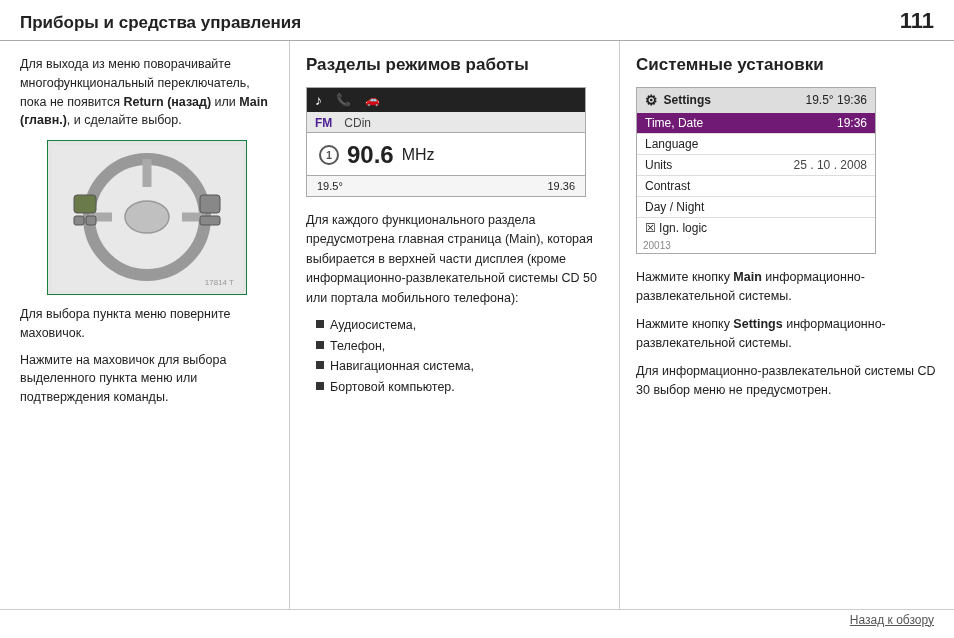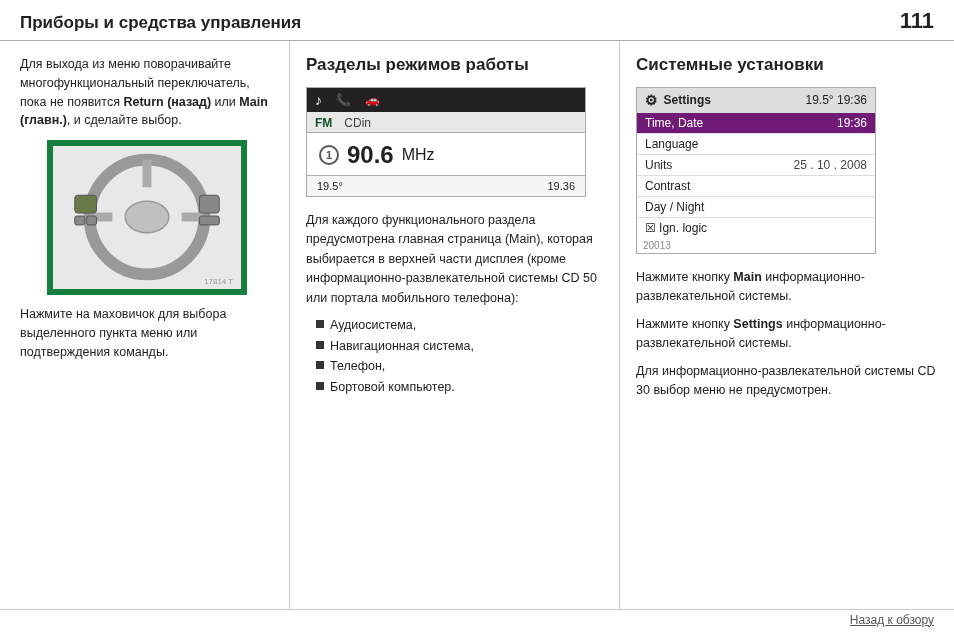--- a/index.html
+++ b/index.html
@@ -55,22 +55,22 @@
     }
     .col1-heading {
       font-weight: bold;
       font-size: 13px;
       line-height: 1.4;
       margin-bottom: 10px;
     }
     .steering-wheel-img {
       width: 200px;
       height: 155px;
-      background: #f97316;
-      border: 6px solid #15803d;
+      background: #e5e5e5;
+      border: 1px solid #15803d;
       margin: 0 auto 10px auto;
       display: flex;
       align-items: center;
       justify-content: center;
       position: relative;
       overflow: hidden;
     }
     .col1-bottom p {
       font-size: 12.5px;
       line-height: 1.5;
@@ -121,21 +121,21 @@
       background: #e8e8e8;
       border-bottom: 1px solid #aaa;
     }
     .radio-tab {
       font-size: 12px;
       padding: 2px 12px 2px 0;
       color: #444;
     }
     .radio-tab.active {
       font-weight: bold;
-      color: #14532d;
+      color: #4c1d95;
     }
     .radio-main {
       padding: 8px 12px 6px 12px;
       display: flex;
       align-items: center;
       gap: 8px;
       font-size: 22px;
       font-weight: bold;
     }
     .radio-circle {
@@ -315,20 +315,21 @@
         <rect x="34" y="71" width="10" height="9" rx="2" fill="#888" stroke="#555" stroke-width="1"></rect>
 
         <rect x="148" y="50" width="20" height="18" rx="3" fill="#888" stroke="#555" stroke-width="1"></rect>
         <rect x="148" y="71" width="20" height="9" rx="2" fill="#888" stroke="#555" stroke-width="1"></rect>
 
         <text x="182" y="140" font-size="8" fill="#999" text-anchor="end">17814 T</text>
       </svg>
     </div>
 
     <div class="col1-bottom">
+      <p>Для выбора пункта меню поверните маховичок.</p>
       <p>Нажмите на маховичок для выбора выделенного пункта меню или подтверждения команды.</p>
     </div>
   </div>
 
   <div class="col2">
     <div class="col2-heading">Разделы режимов работы</div>
 
     <div class="radio-display">
 
       <div class="radio-top-bar">
@@ -356,25 +357,25 @@
 
     <p>Для каждого функционального раздела предусмотрена главная страница (Main), которая выбирается в верхней части дисплея (кроме информационно-развлекательной системы CD 50 или портала мобильного телефона):</p>
 
     <div class="bullet-list">
       <div class="bullet-item">
         <div class="bullet-square"></div>
         <span>Аудиосистема,</span>
       </div>
       <div class="bullet-item">
         <div class="bullet-square"></div>
-        <span>Навигационная система,</span>
+        <span>Телефон,</span>
       </div>
       <div class="bullet-item">
         <div class="bullet-square"></div>
-        <span>Телефон,</span>
+        <span>Навигационная система,</span>
       </div>
       <div class="bullet-item">
         <div class="bullet-square"></div>
         <span>Бортовой компьютер.</span>
       </div>
     </div>
   </div>
 
   <div class="col3">
     <div class="col3-heading">Системные установки</div>

